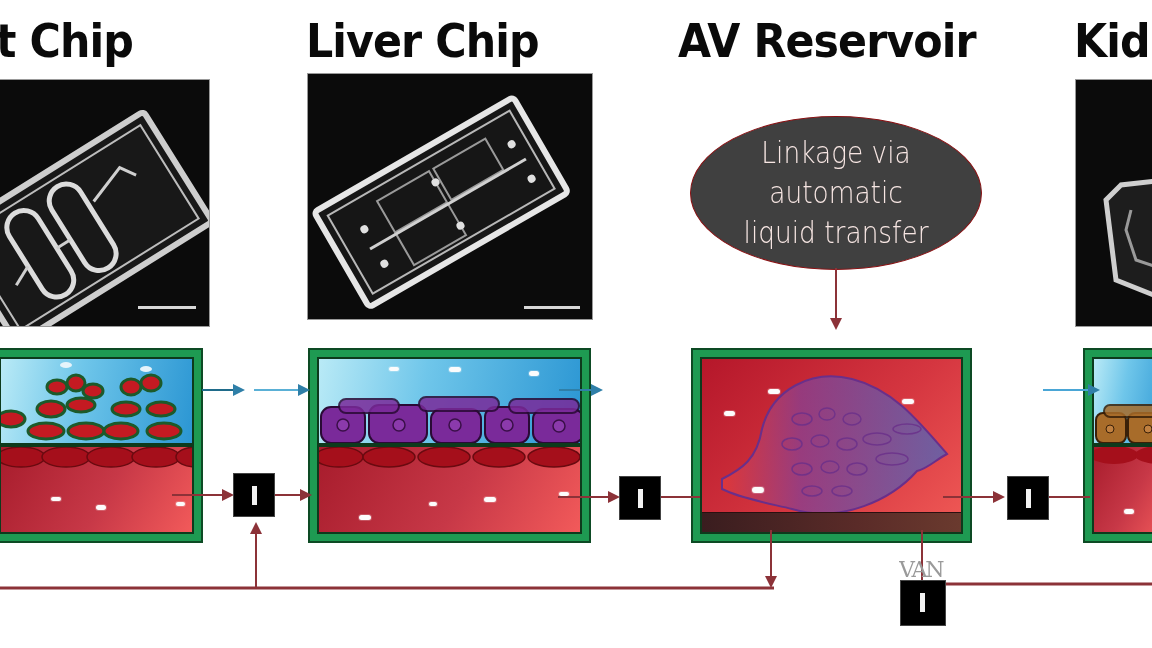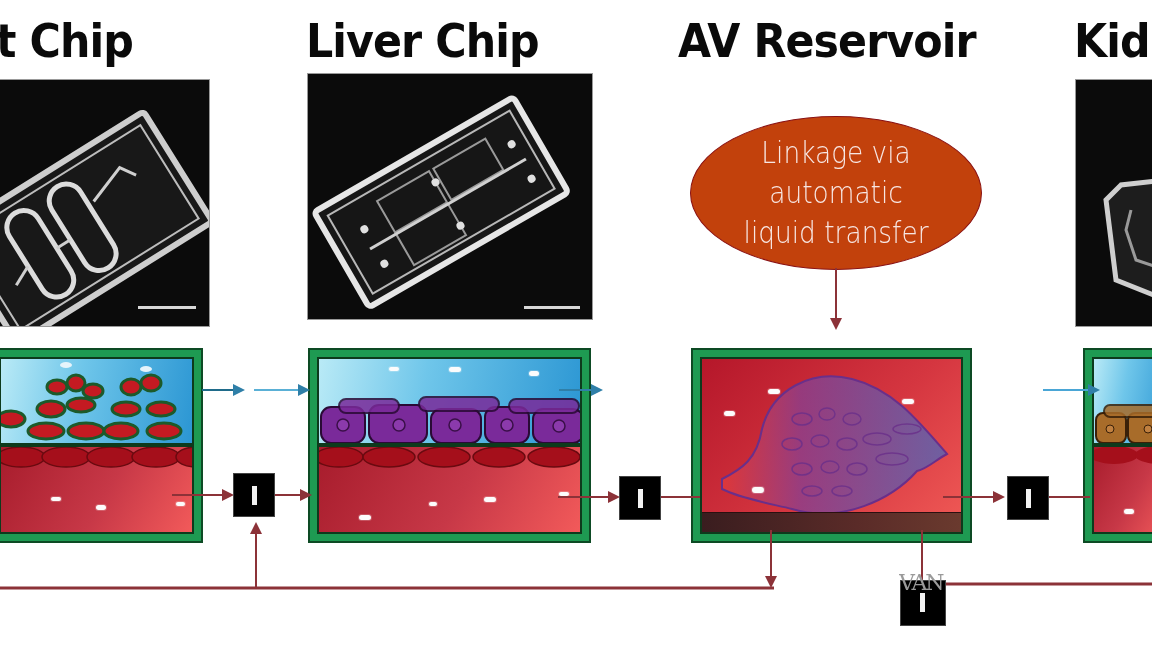--- a/index.html
+++ b/index.html
@@ -37,30 +37,30 @@
   }
   .valve .bar { position: absolute; left: 18px; top: 12px; width: 5px; height: 19px; background: #f2f2f2; }
 
   .bubble {
     position: absolute; background: #fcfcfc; border-radius: 999px;
     box-shadow: 0 0 0 1px rgba(255,255,255,0.2);
   }
 
   .ellipse {
     position: absolute; left: 690px; top: 116px; width: 290px; height: 152px;
-    border-radius: 50%; background: #c2410c; border: 1px solid #8a1214;
+    border-radius: 50%; background: #404040; border: 1px solid #8a1214;
     display: flex; align-items: center; justify-content: center; text-align: center;
   }
   .ellipse-text {
     color: #f7e6e3; font-size: 30px; line-height: 40px; font-weight: 300; font-family: "DejaVu Sans", sans-serif;
     transform: scaleX(0.88);
   }
   svg.lines { position: absolute; left: 0; top: 0; pointer-events: none; }
   .watermark {
-    position: absolute; left: 899px; top: 570px; width: 48px; font-family: "DejaVu Serif", serif;
+    position: absolute; left: 899px; top: 557px; width: 48px; font-family: "DejaVu Serif", serif;
     font-size: 22px; color: #9a9a9a; letter-spacing: -2px; overflow: hidden; white-space: nowrap;
   }
 </style>
 </head>
 <body>
 
 <div class="title" style="left:-4px;">t Chip</div>
 <div class="title" style="left:306px;">Liver Chip</div>
 <div class="title" style="left:678px;">AV Reservoir</div>
 <div class="title" style="left:1074px;">Kid</div>

